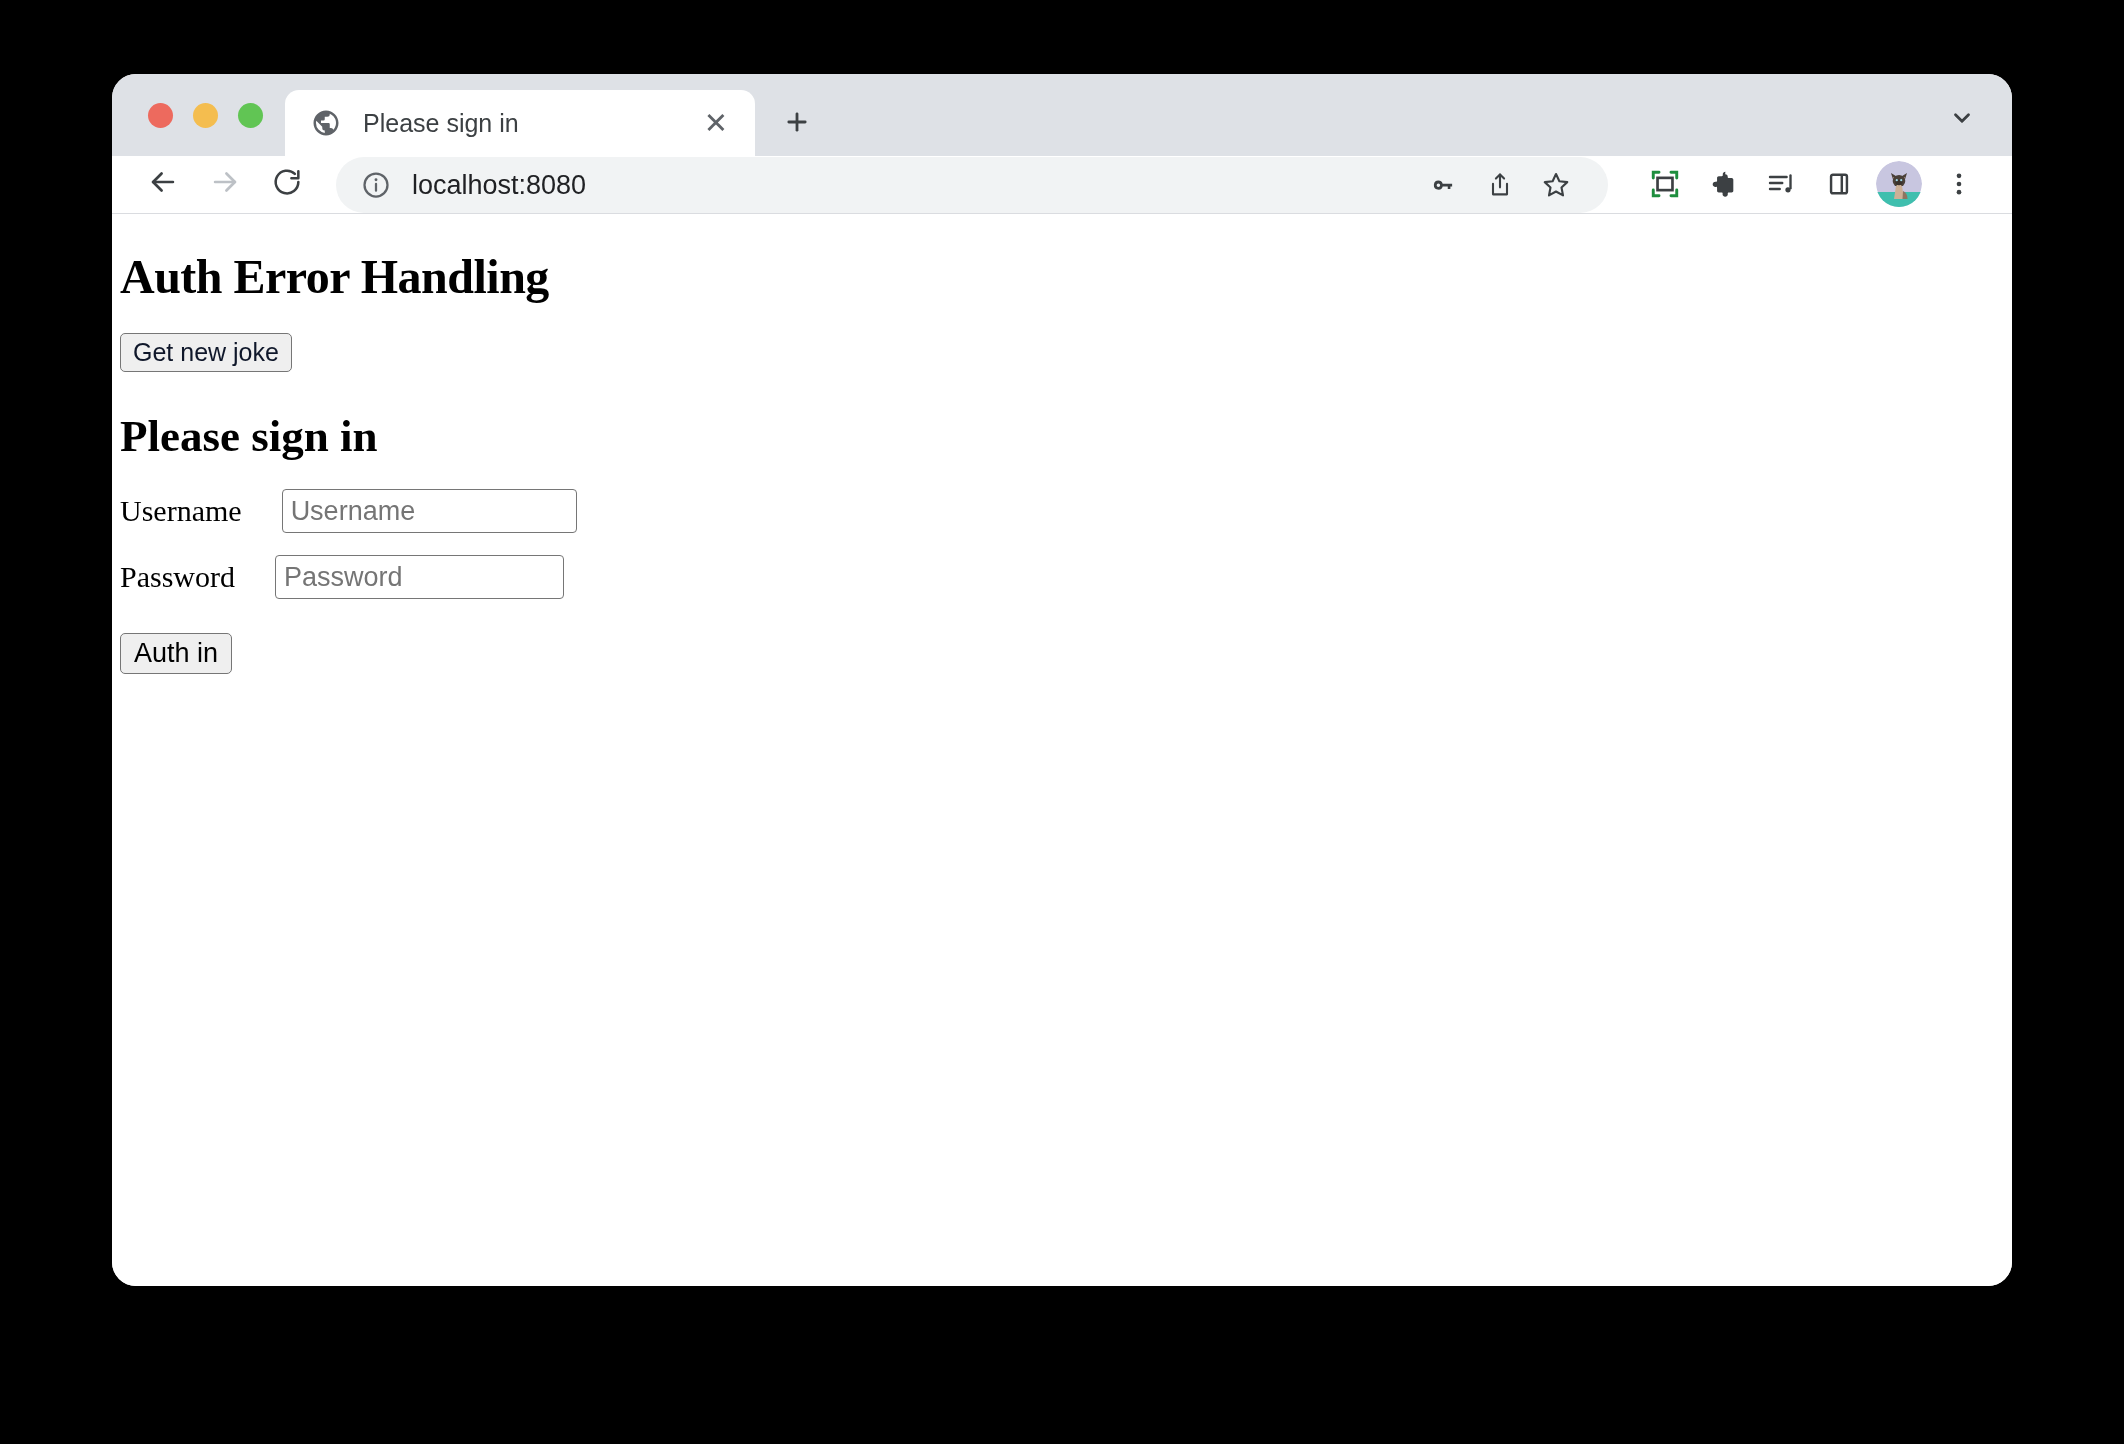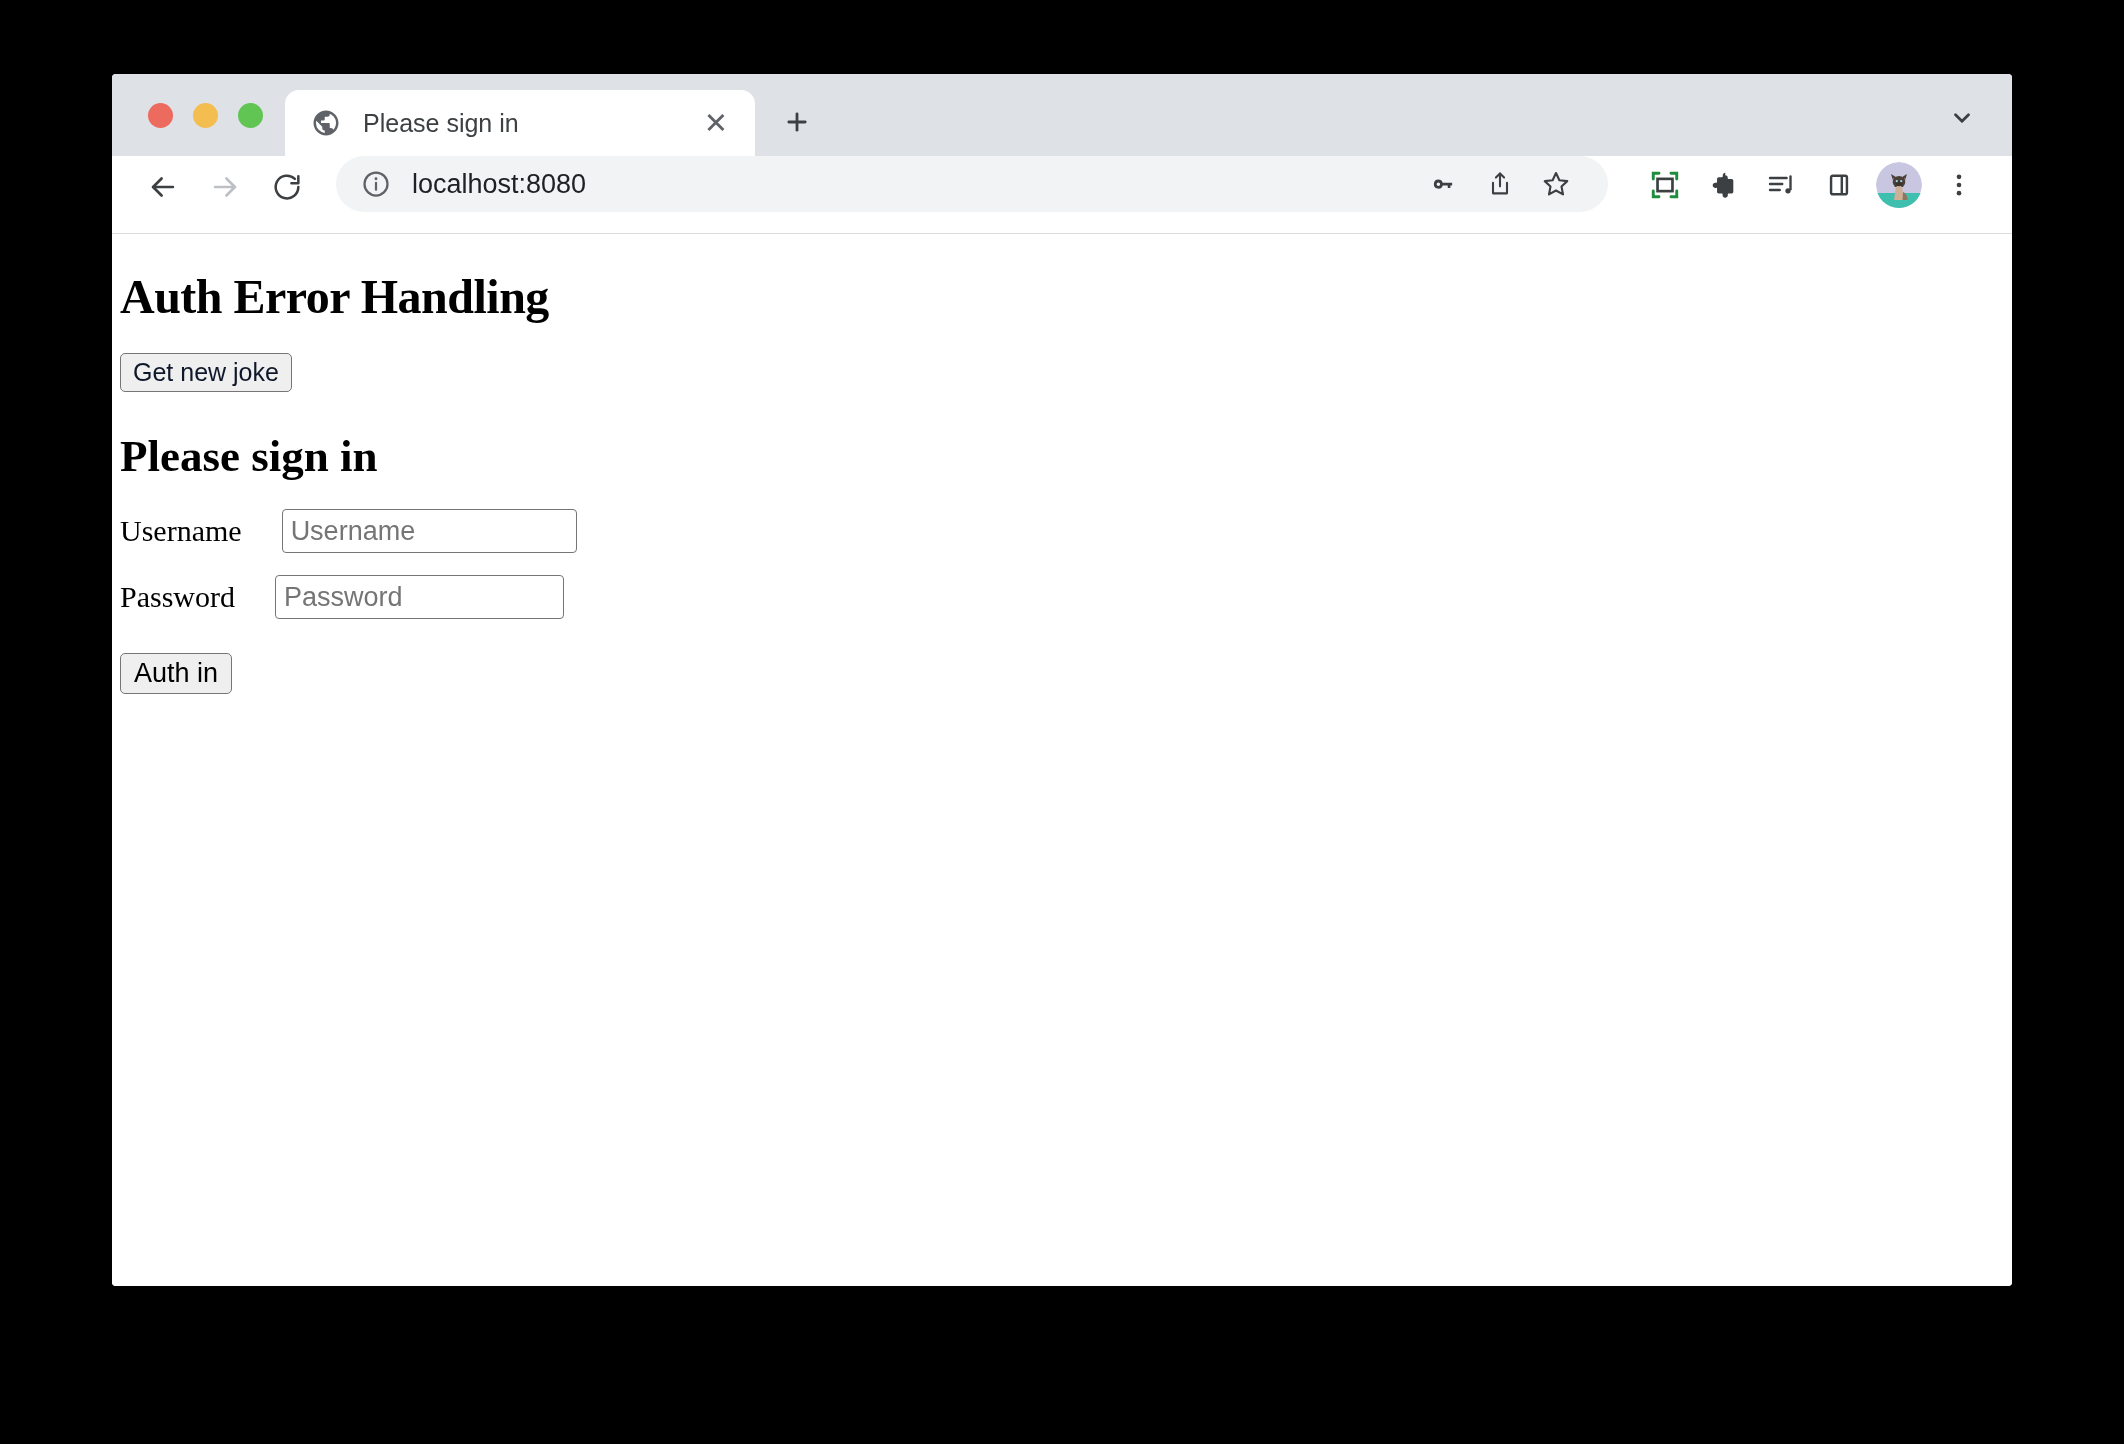--- a/index.html
+++ b/index.html
@@ -14,21 +14,21 @@
   }
 
   
   .browser-window {
     position: absolute;
     left: 112px;
     top: 74px;
     width: 1900px;
     height: 1212px;
     background: #ffffff;
-    border-radius: 4px;
+    border-radius: 24px;
     overflow: hidden;
     display: flex;
     flex-direction: column;
   }
 
   
   .tab-strip {
     height: 82px;
     background: #dee1e6;
     display: flex;
@@ -112,25 +112,25 @@
     height: 52px;
     display: flex;
     align-items: center;
     justify-content: center;
     color: #3c4043;
     cursor: pointer;
   }
 
   
   .toolbar {
-    height: 78px;
+    height: 58px;
     background: #ffffff;
     border-bottom: 1px solid #dadce0;
     display: flex;
-    align-items: flex-start;
+    align-items: flex-end;
     padding: 0 24px 0 20px;
     flex: none;
   }
   .nav-btn {
     width: 62px;
     height: 62px;
     display: flex;
     align-items: center;
     justify-content: center;
     color: #3c4043;

